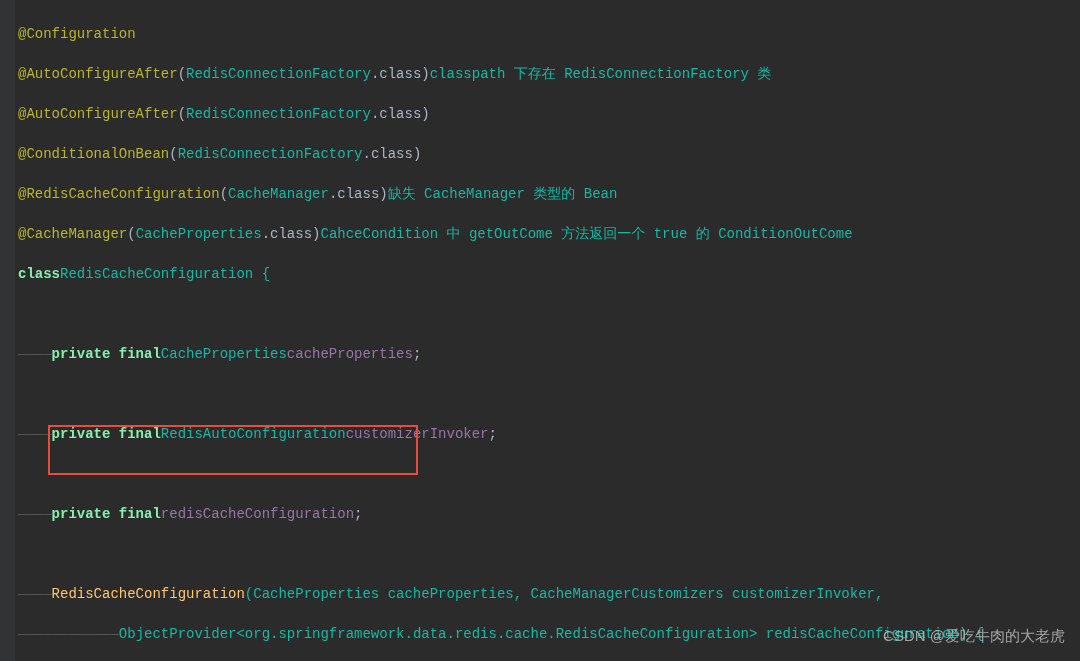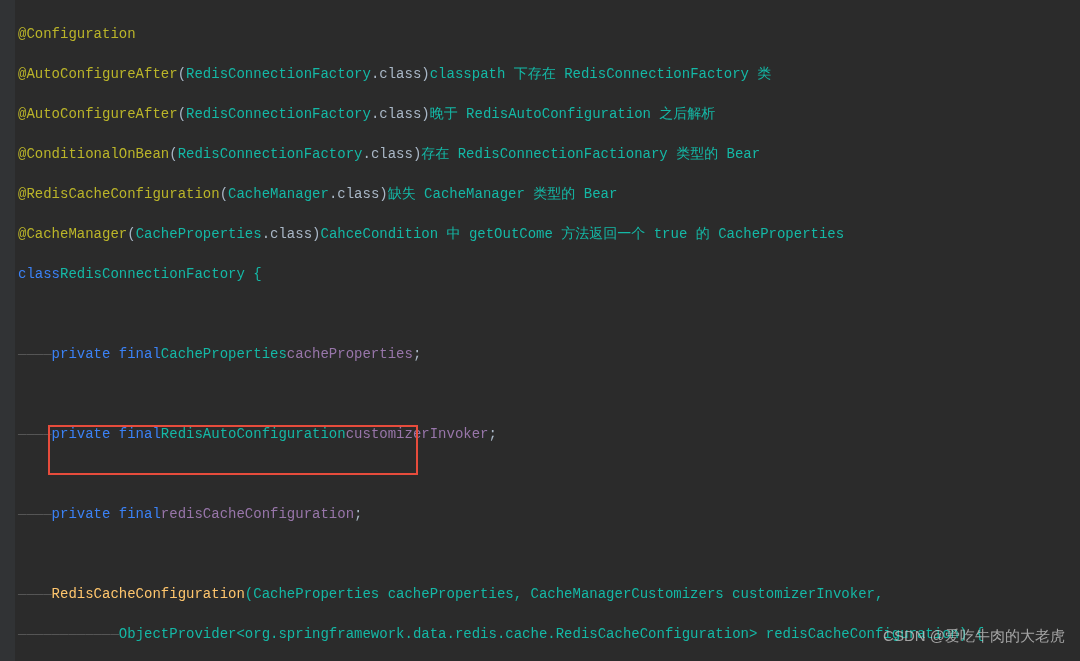--- a/index.html
+++ b/index.html
@@ -21,21 +21,21 @@
     height: 100%;
     background: #313335;
   }
   .code-area {
     padding: 4px 0 4px 18px;
     line-height: 20px;
     white-space: pre;
   }
   .line { position: relative; height: 20px; display: flex; align-items: center; }
   .kw-annotation { color: #bbb529; }
-  .kw { color: #3b82f6; }
+  .kw { color: #86efac; font-weight: bold; }
   .cls { color: #14b8a6; }
   .field { color: #9876aa; }
   .method-def { color: #ffc66d; }
   .punct { color: #a9b7c6; }
   .comment-red { color: #14b8a6; }
   .ig { color: #555; }
   .red-box {
     position: absolute;
     border: 2px solid #e74c3c;
     left: 48px;
@@ -56,25 +56,25 @@
   }
 </style>
 </head>
 <body>
 
 <div class="gutter"></div>
 
 <div class="code-area">
 <div class="line"><span class="kw-annotation">@Configuration</span></div>
 <div class="line"><span class="kw-annotation">@AutoConfigureAfter</span><span class="punct">(</span><span class="cls">RedisConnectionFactory</span><span class="punct">.class</span><span class="punct">)</span>   <span class="comment-red">classpath 下存在 RedisConnectionFactory 类</span></div>
-<div class="line"><span class="kw-annotation">@AutoConfigureAfter</span><span class="punct">(</span><span class="cls">RedisConnectionFactory</span><span class="punct">.class</span><span class="punct">)</span>       <span class="comment-red">晚于 RedisAutoConfiguration 之后解析</span></div>
-<div class="line"><span class="kw-annotation">@ConditionalOnBean</span><span class="punct">(</span><span class="cls">RedisConnectionFactory</span><span class="punct">.class</span><span class="punct">)</span>        <span class="comment-red">存在 RedisConnectionFactionary 类型的 Bear</span></div>
-<div class="line"><span class="kw-annotation">@RedisCacheConfiguration</span><span class="punct">(</span><span class="cls">CacheManager</span><span class="punct">.class</span><span class="punct">)</span>        <span class="comment-red">缺失 CacheManager 类型的 Bear</span></div>
-<div class="line"><span class="kw-annotation">@CacheManager</span><span class="punct">(</span><span class="cls">CacheProperties</span><span class="punct">.class</span><span class="punct">)</span>                    <span class="comment-red">CahceCondition 中 getOutCome 方法返回一个 true 的 CacheProperties</span></div>
-<div class="line"><span class="kw">class</span> <span class="cls">RedisConnectionFactory {</span></div>
+<div class="line"><span class="kw-annotation">@AutoConfigureAfter</span><span class="punct">(</span><span class="cls">RedisConnectionFactory</span><span class="punct">.class</span><span class="punct">)</span>       </div>
+<div class="line"><span class="kw-annotation">@ConditionalOnBean</span><span class="punct">(</span><span class="cls">RedisConnectionFactory</span><span class="punct">.class</span><span class="punct">)</span>        </div>
+<div class="line"><span class="kw-annotation">@RedisCacheConfiguration</span><span class="punct">(</span><span class="cls">CacheManager</span><span class="punct">.class</span><span class="punct">)</span>        <span class="comment-red">缺失 CacheManager 类型的 Bean</span></div>
+<div class="line"><span class="kw-annotation">@CacheManager</span><span class="punct">(</span><span class="cls">CacheProperties</span><span class="punct">.class</span><span class="punct">)</span>                    <span class="comment-red">CahceCondition 中 getOutCome 方法返回一个 true 的 ConditionOutCome</span></div>
+<div class="line"><span class="kw">class</span> <span class="cls">RedisCacheConfiguration {</span></div>
 <div class="line"></div>
 <div class="line"><span class="ig">――――</span><span class="kw">private final</span> <span class="cls">CacheProperties</span> <span class="field">cacheProperties</span><span class="punct">;</span></div>
 <div class="line"></div>
 <div class="line"><span class="ig">――――</span><span class="kw">private final</span> <span class="cls">RedisAutoConfiguration</span> <span class="field">customizerInvoker</span><span class="punct">;</span></div>
 <div class="line"></div>
 <div class="line"><span class="ig">――――</span><span class="kw">private final</span>  <span class="field">redisCacheConfiguration</span><span class="punct">;</span></div>
 <div class="line"></div>
 <div class="line"><span class="ig">――――</span><span class="method-def">RedisCacheConfiguration</span><span class="cls">(CacheProperties cacheProperties, CacheManagerCustomizers customizerInvoker,</span></div>
 <div class="line"><span class="ig">――――――――――――</span><span class="cls">ObjectProvider&lt;org.springframework.data.redis.cache.RedisCacheConfiguration&gt; redisCacheConfiguration) {</span></div>
 

